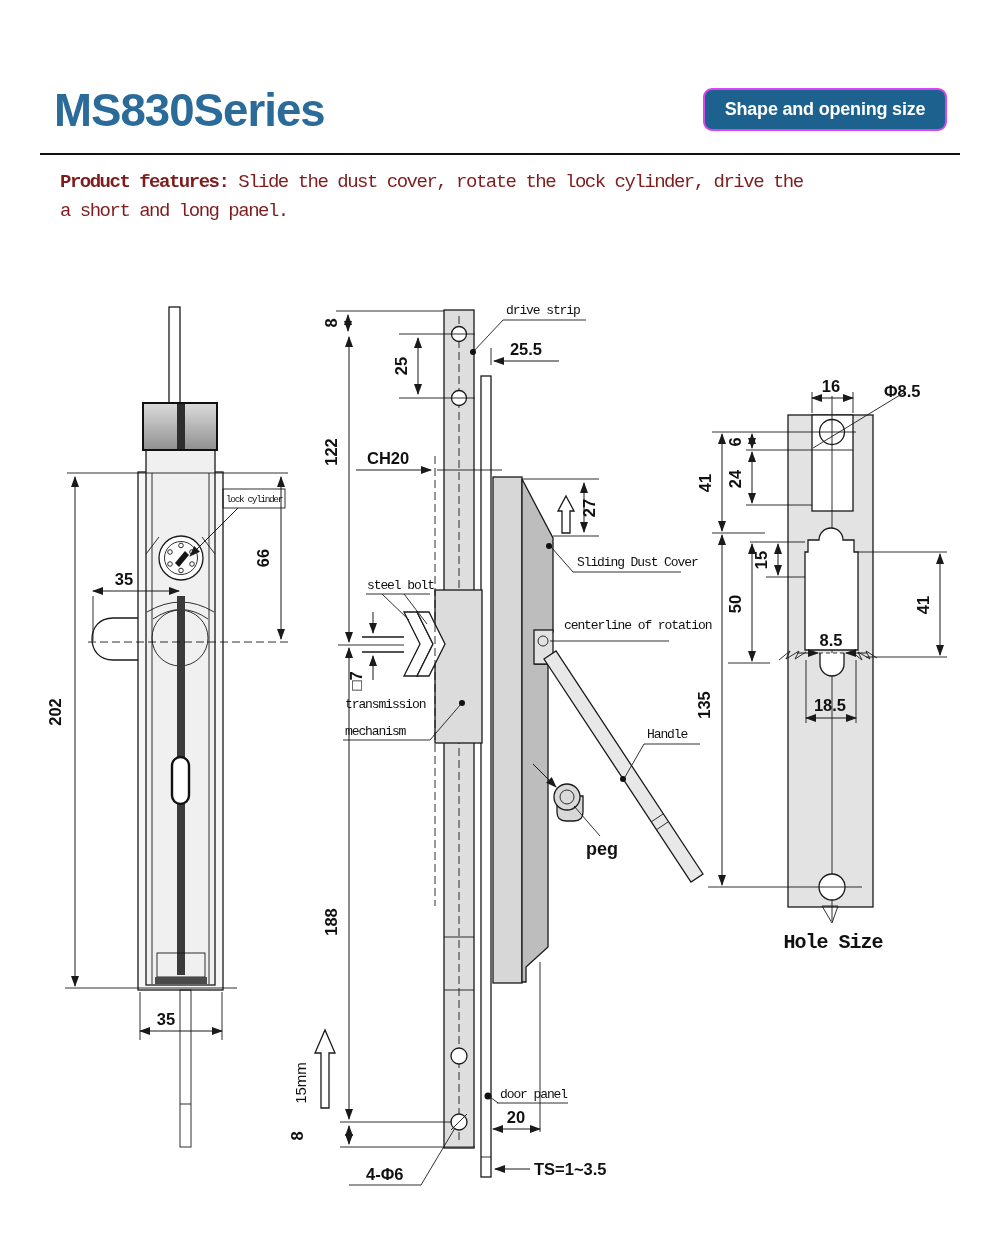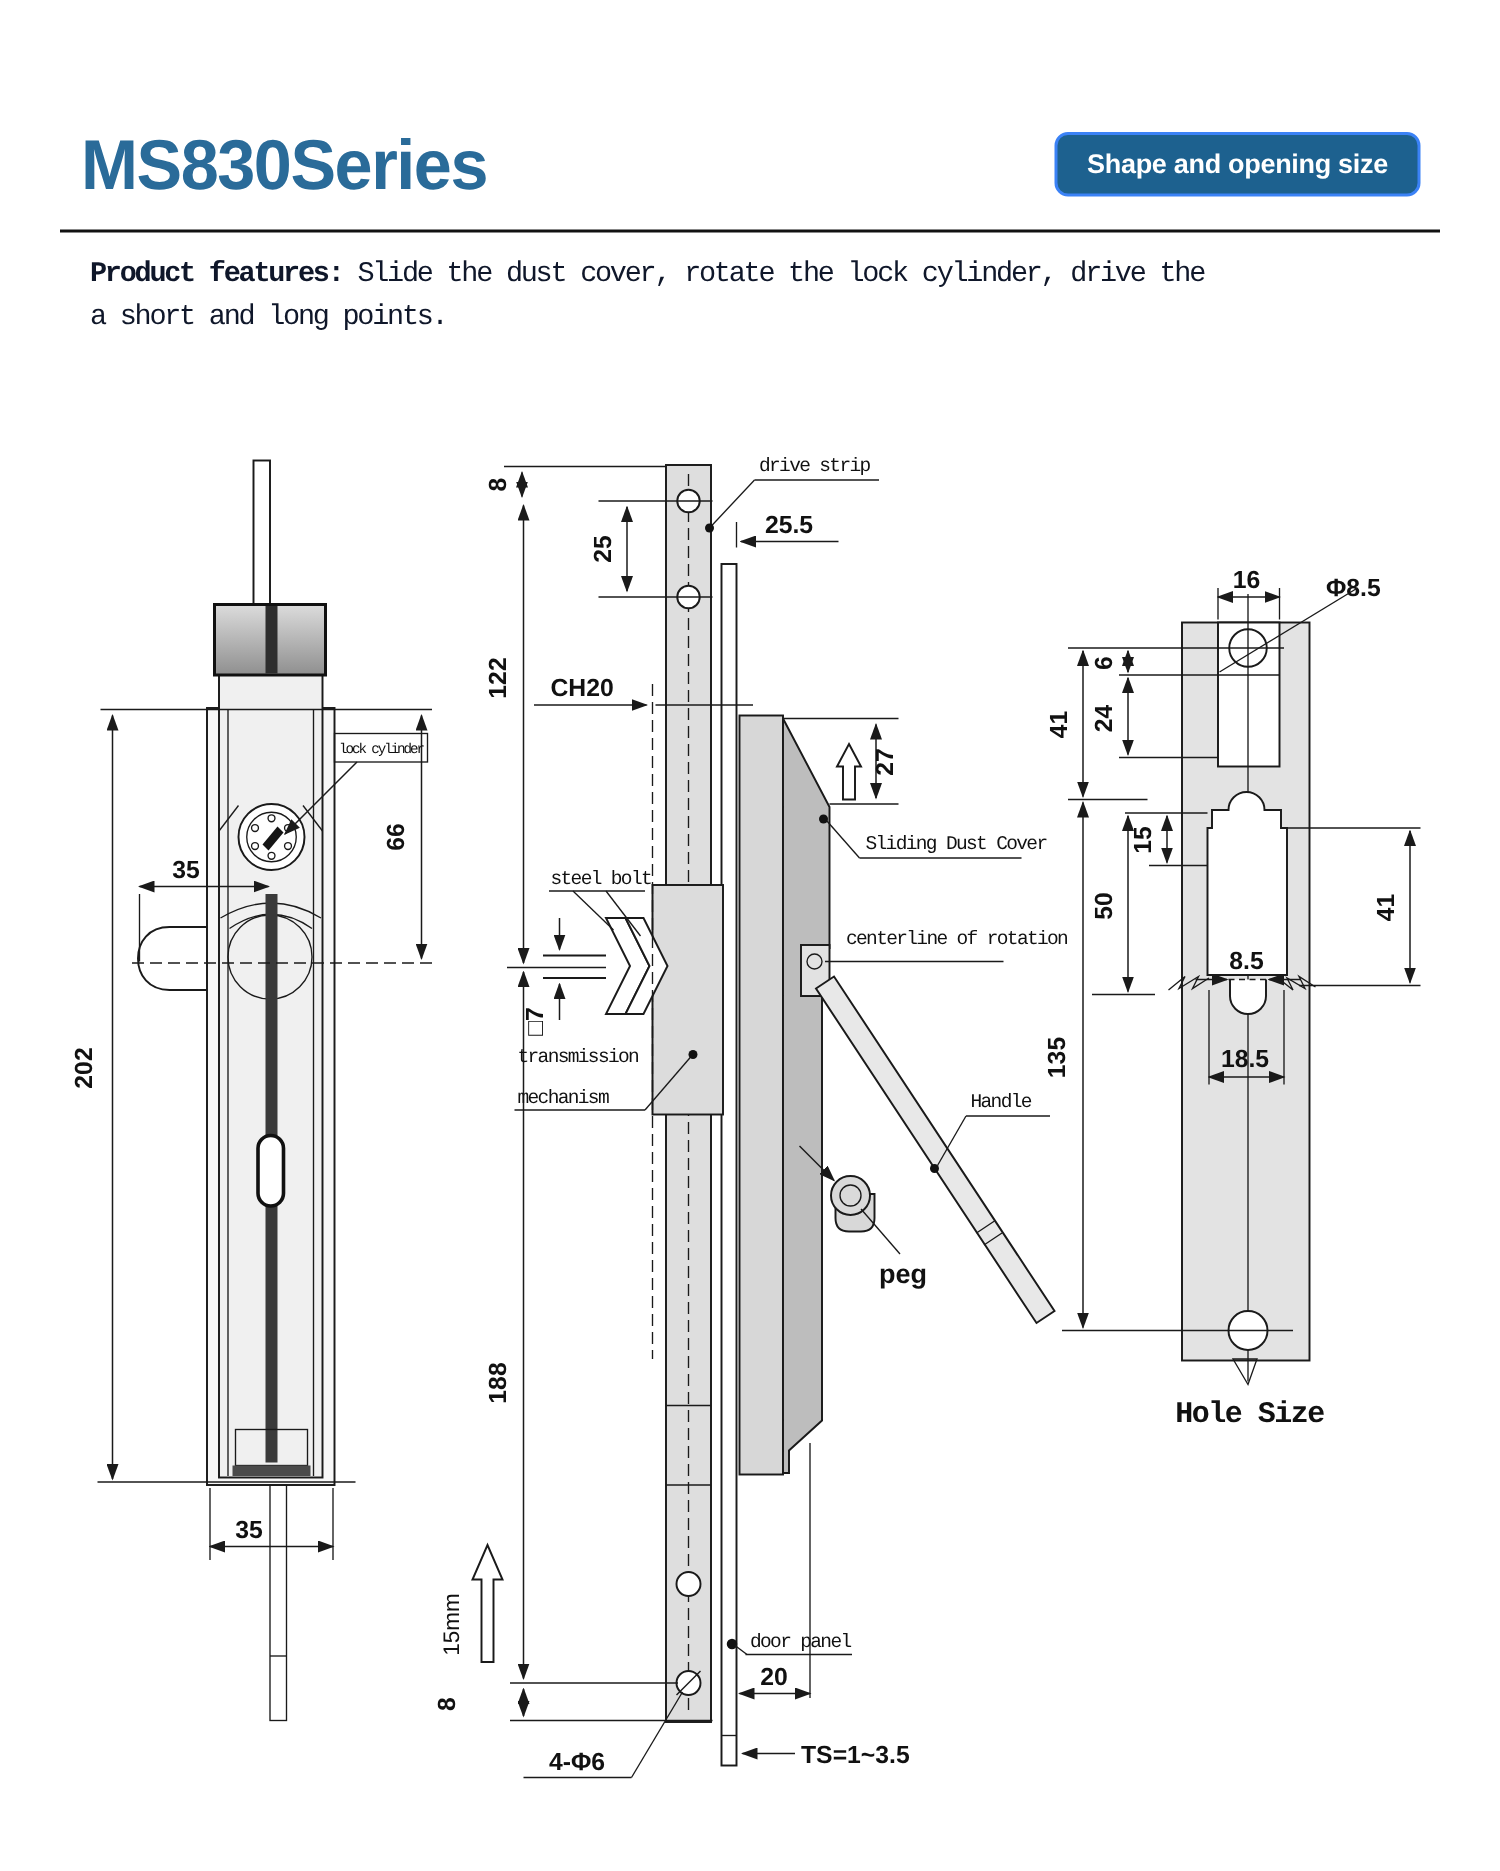--- a/index.html
+++ b/index.html
@@ -1,28 +1,28 @@
 <!DOCTYPE html>
 <html><head>
 <meta charset="utf-8">
 <style>
   html,body{margin:0;padding:0;background:#fff;}
   .page{position:relative;width:1000px;height:1247px;background:#fff;overflow:hidden;
         font-family:"Liberation Sans",sans-serif;}
   .title{position:absolute;left:54px;top:82px;font-size:47px;font-weight:bold;
          color:#2a6b99;letter-spacing:-1px;transform:scaleX(.97);transform-origin:left;}
   .badge{position:absolute;left:703px;top:88px;width:244px;height:43px;background:#1d618f;
-         border:2px solid #3b82f6;border-radius:9px;display:flex;align-items:center;
+         border:2px solid #d946ef;border-radius:9px;display:flex;align-items:center;
          justify-content:center;box-sizing:border-box;cursor:pointer;}
   .badge span{color:#fff;font-size:18px;font-weight:bold;letter-spacing:-.2px;
          font-family:"Liberation Sans",sans-serif;}
   .rule{position:absolute;left:40px;top:153px;width:920px;height:2px;background:#111;}
   .features{position:absolute;left:60px;top:168px;width:900px;
             font-family:"Liberation Mono",monospace;font-size:19px;line-height:29px;
-            color:#0f172a;letter-spacing:-1.5px;white-space:nowrap;}
+            color:#7f1d1d;letter-spacing:-1.5px;white-space:nowrap;}
   .features b{font-weight:bold;}
   svg{position:absolute;left:0;top:0;}
   svg text{fill:#111;}
   .dn{font:bold 16.5px "Liberation Sans",sans-serif;}
   .lb{font:13px "Liberation Mono",monospace;letter-spacing:-1.1px;}
   .lbb{font:bold 18px "Liberation Sans",sans-serif;}
   .cap{font:bold 20px "Liberation Mono",monospace;letter-spacing:-1px;}
   .tiny{font:9.5px "Liberation Mono",monospace;letter-spacing:-1.4px;}
   .ol{stroke:#1a1a1a;stroke-width:1.3;}
   .thin{stroke:#1a1a1a;stroke-width:.9;fill:none;}
@@ -35,21 +35,21 @@
 <div class="page">
 
   <div class="title">MS830Series</div>
   <div class="badge">
     <span>Shape and opening size</span>
   </div>
   <div class="rule"></div>
 
   <div class="features">
     <div><b>Product features:</b> <span>Slide the dust cover, rotate the lock cylinder, drive the</span></div>
-    <div>a short and long points.</div>
+    <div>a short and long panel.</div>
   </div>
 
   <svg width="1000" height="1247" viewBox="0 0 1000 1247">
     <defs>
       <marker id="ar" markerUnits="userSpaceOnUse" markerWidth="11" markerHeight="8" refX="10" refY="4" orient="auto-start-reverse">
         <path d="M0,0 L11,4 L0,8 Z" fill="#1a1a1a"></path>
       </marker>
       <linearGradient id="capGrad" x1="0" y1="0" x2="0" y2="1">
         <stop offset="0" stop-color="#dcdcdc"></stop>
           <stop offset="1" stop-color="#8f8f8f"></stop>

